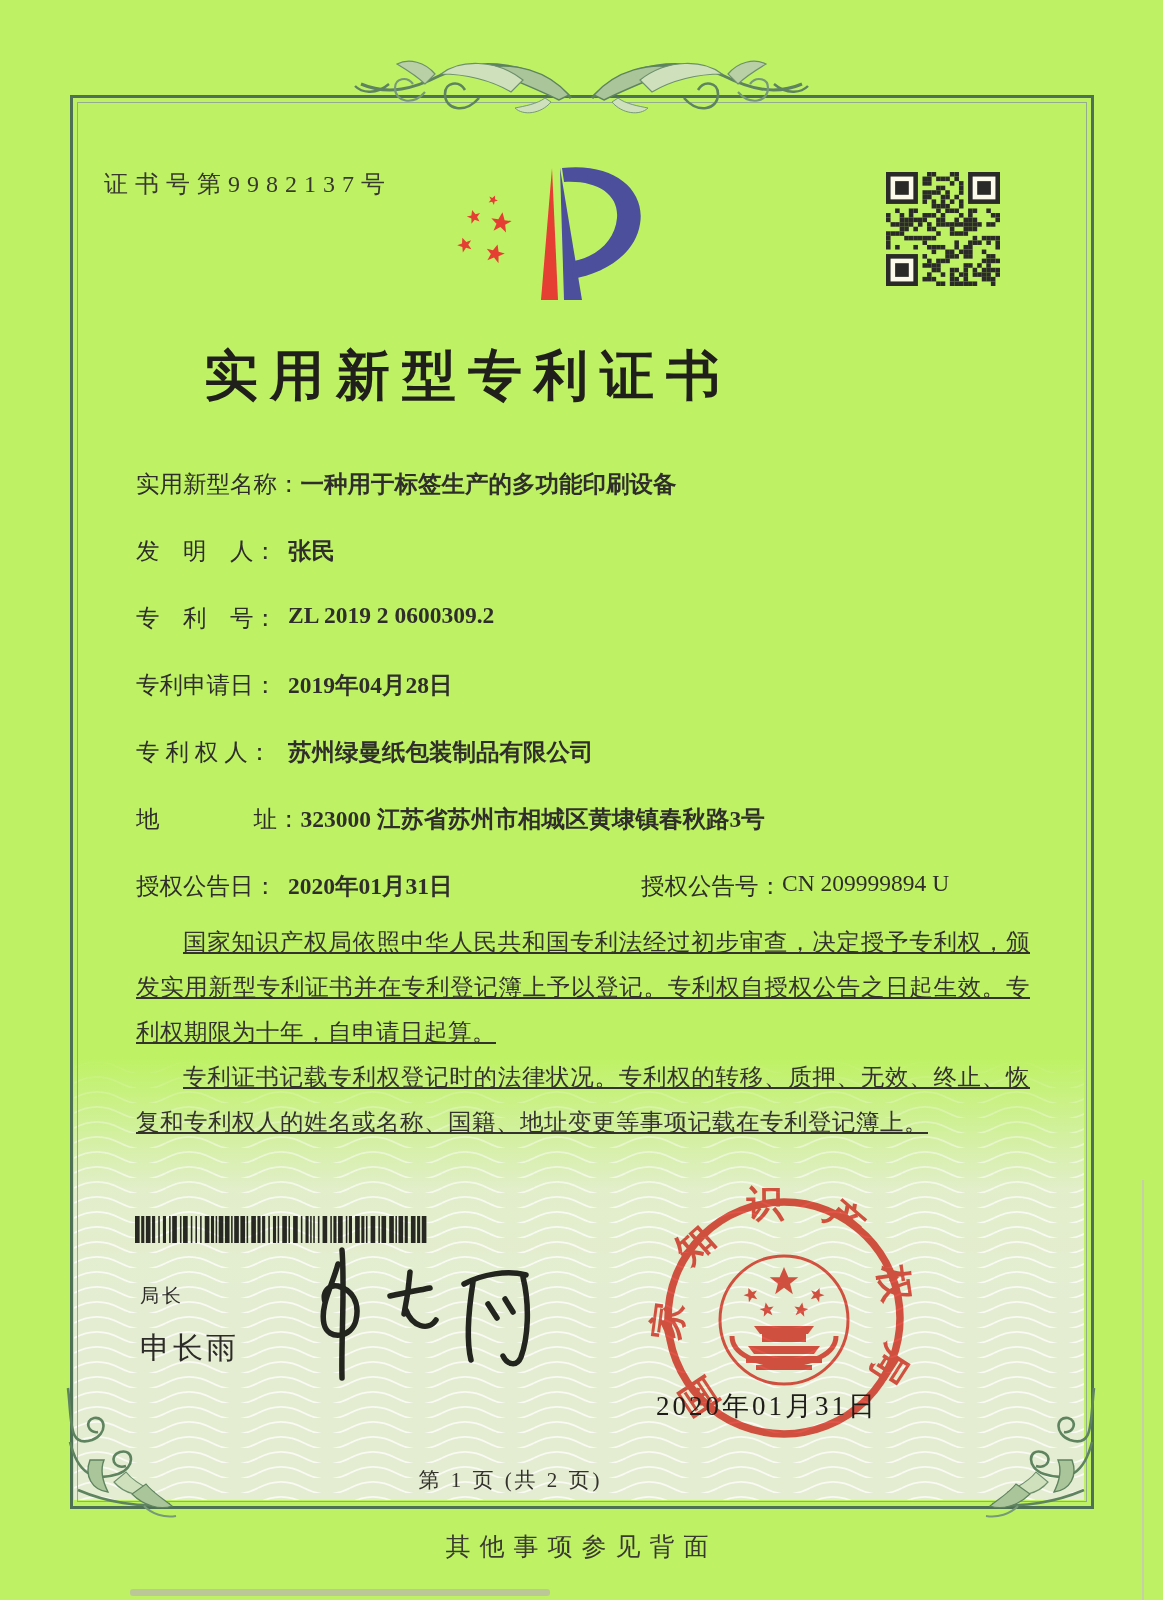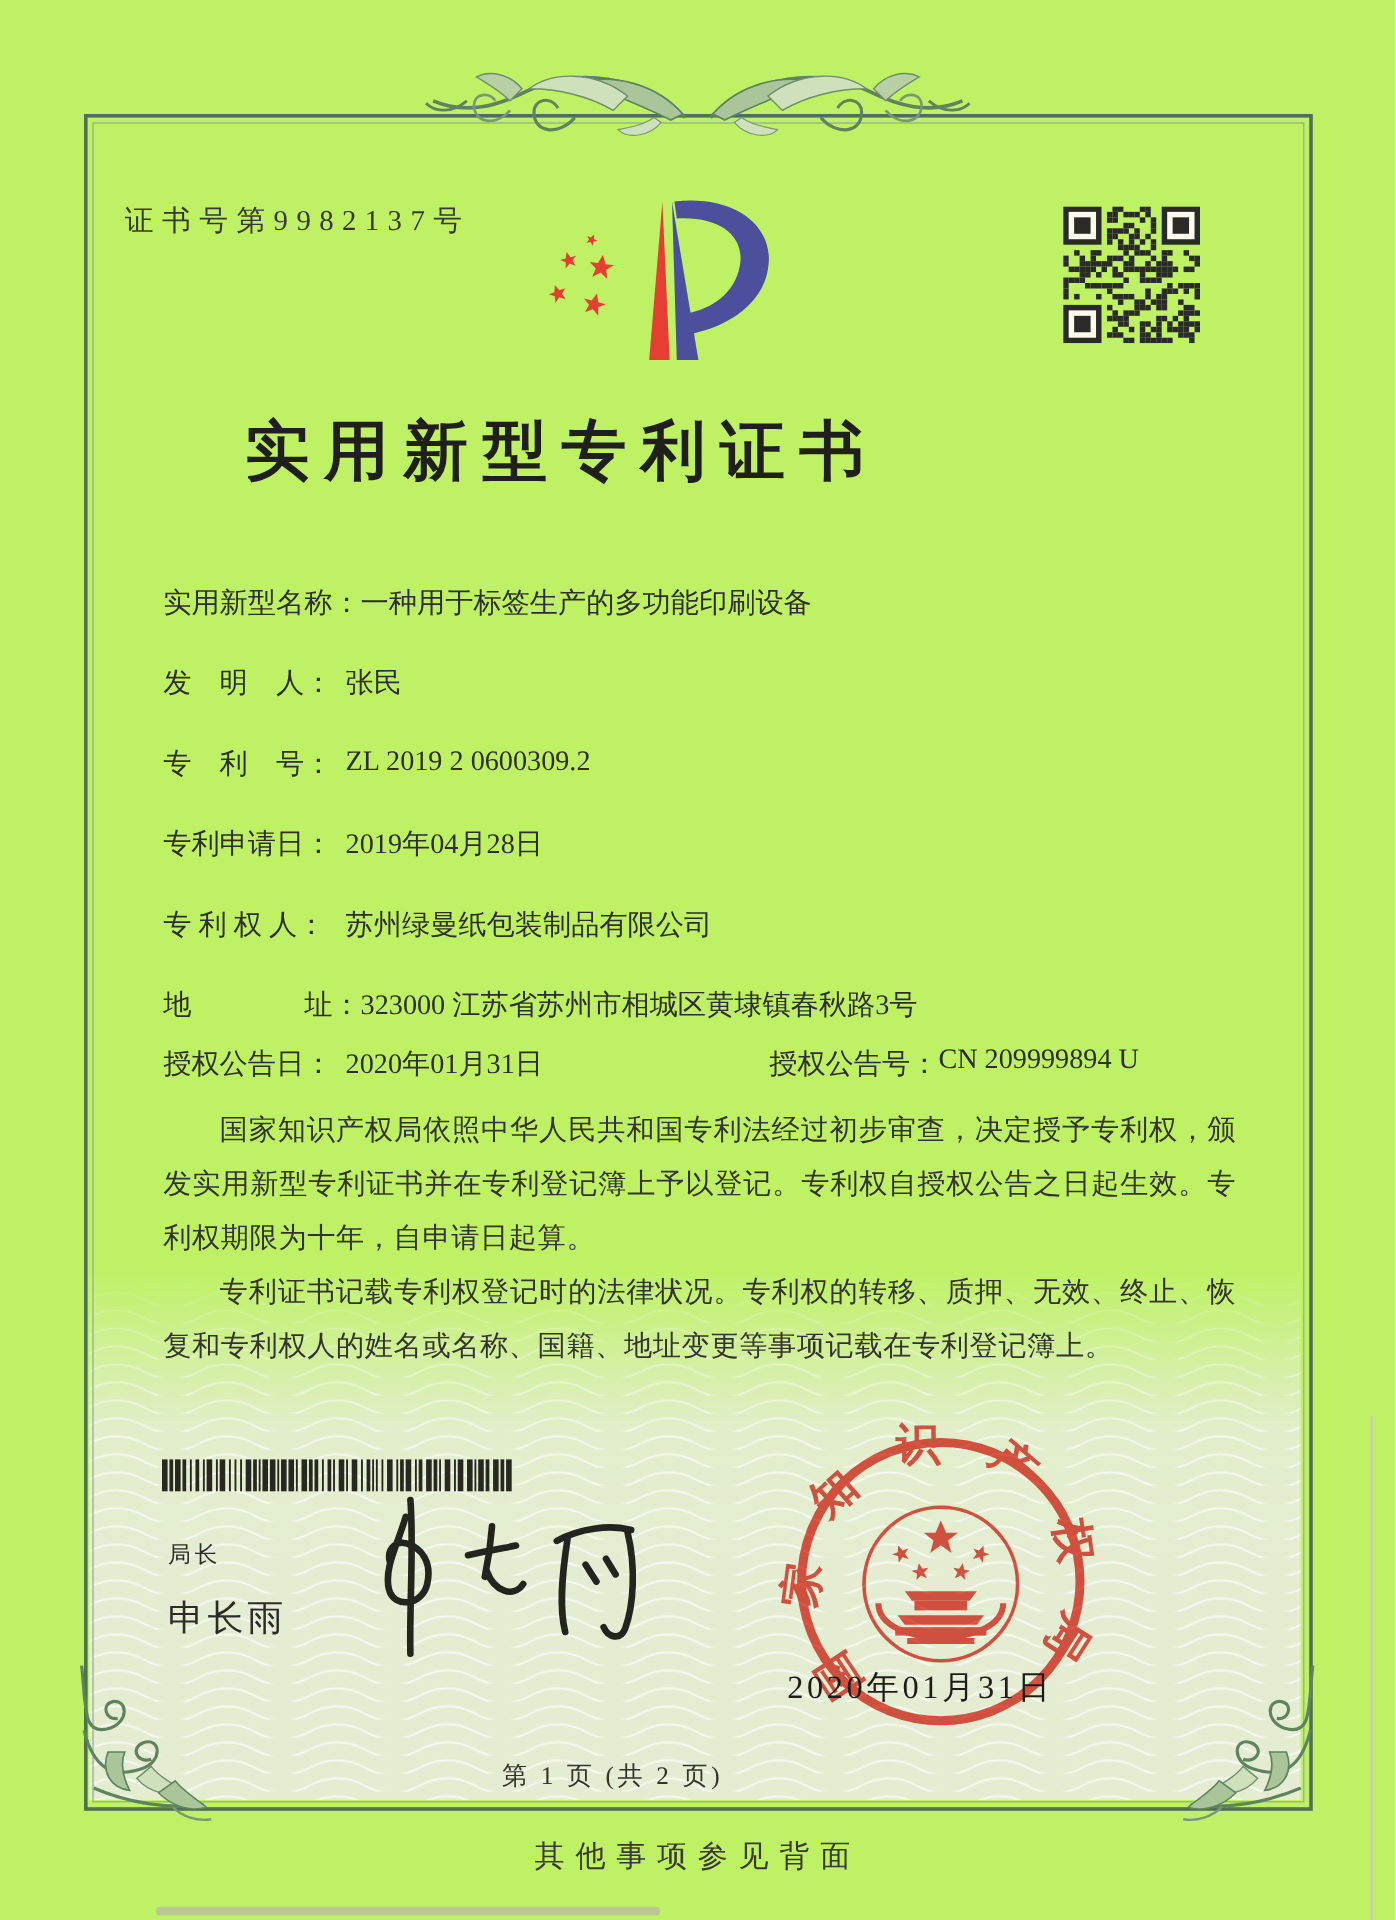--- a/index.html
+++ b/index.html
@@ -19,29 +19,29 @@
     position:absolute;left:4px;top:4px;right:4px;bottom:4px;
     border:1px solid #93ab8e;
   }
   
   .green-zone{left:74px;top:1058px;width:1010px;height:442px;z-index:1;}
   
   .cert-no{left:104px;top:168px;font-size:24px;letter-spacing:7px;color:#39382f;z-index:4;}
   .title{left:0;top:340px;width:936px;text-align:center;font-size:54px;font-weight:600;
          letter-spacing:12px;color:#201f1b;z-index:4;}
   .fields{left:136px;top:468px;width:900px;z-index:4;font-size:23.5px;}
-  .field-row{display:flex;height:67px;align-items:center;}
+  .field-row{display:flex;height:67px;align-items:flex-start;}
   .field-label{flex:0 0 152px;white-space:nowrap;}
-  .field-value{white-space:nowrap;}
+  .field-value{white-space:nowrap;font-weight:bold;}
   .grant-row{position:relative;height:67px;}
   .grant-left{position:absolute;left:0;top:0;display:flex;}
   .grant-right{position:absolute;left:505px;top:0;display:flex;}
   .paras{left:136px;top:920px;width:894px;z-index:4;font-size:23.5px;line-height:45px;
          text-align:justify;letter-spacing:0.5px;color:#34332e;}
-  .paras p{margin:0;text-indent:2em;}
+  .paras p{margin:0;text-indent:2em;text-decoration:underline;}
   .director-title{left:140px;top:1283px;font-size:19px;letter-spacing:3px;z-index:5;
                   font-family:"Liberation Sans","DejaVu Sans",sans-serif;color:#2c2b27;}
   .director-name{left:140px;top:1328px;font-size:30px;letter-spacing:3px;z-index:5;
                  font-family:"Liberation Sans","DejaVu Sans",sans-serif;color:#2c2b27;}
   .seal-date{left:656px;top:1388px;width:260px;font-size:27px;letter-spacing:3px;
              color:#1d1c19;z-index:7;}
   .page-note{left:0;top:1466px;width:1021px;text-align:center;font-size:21px;
              letter-spacing:3px;z-index:5;color:#33322c;}
   .footer-note{left:0;top:1530px;width:1163px;text-align:center;font-size:25px;
                letter-spacing:9px;z-index:4;color:#3a392f;}

